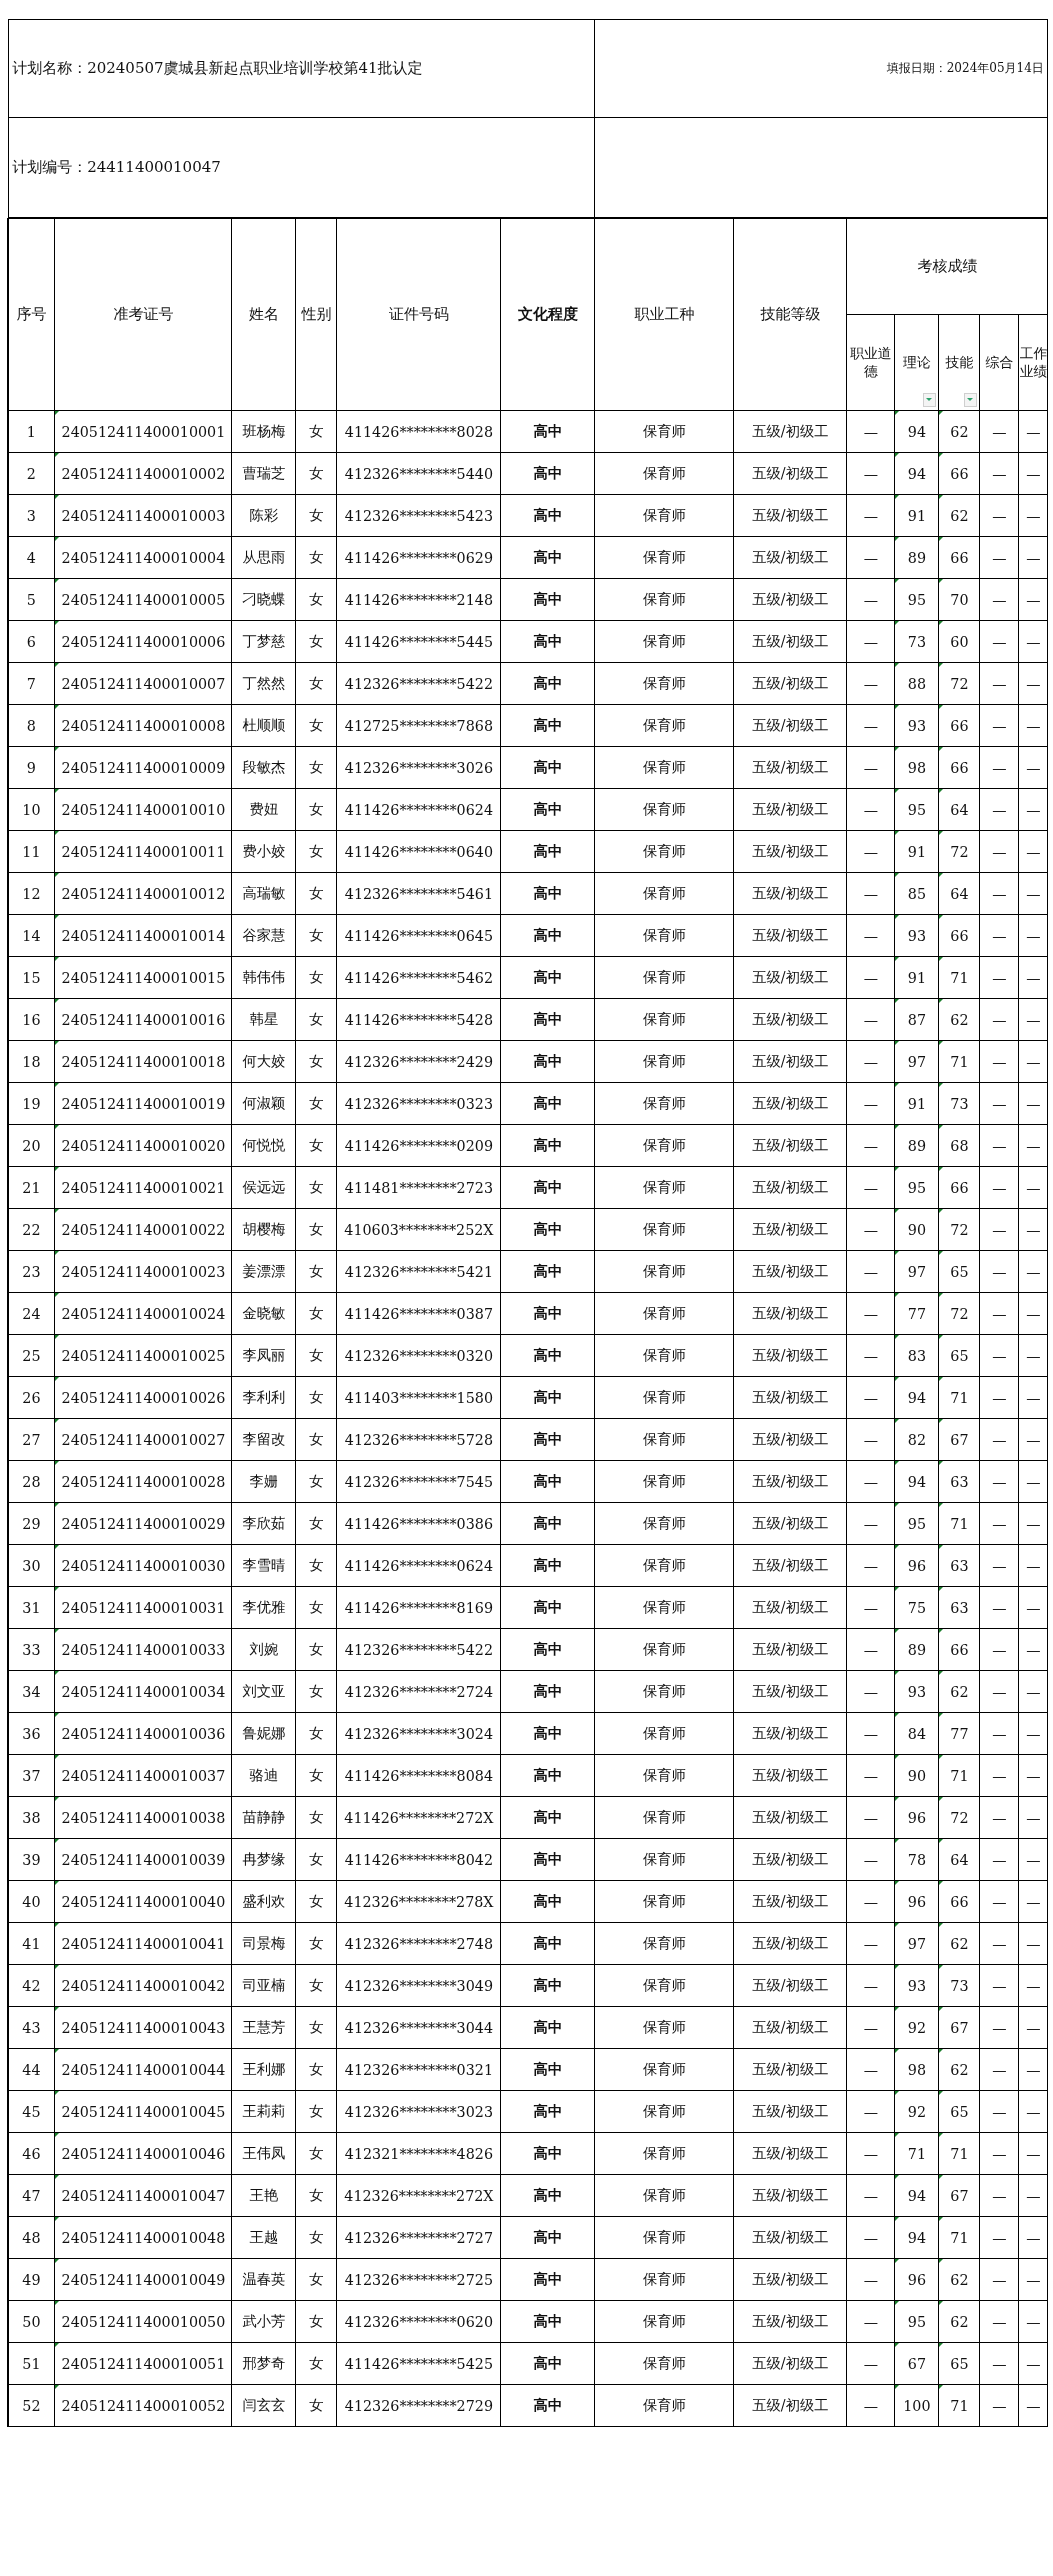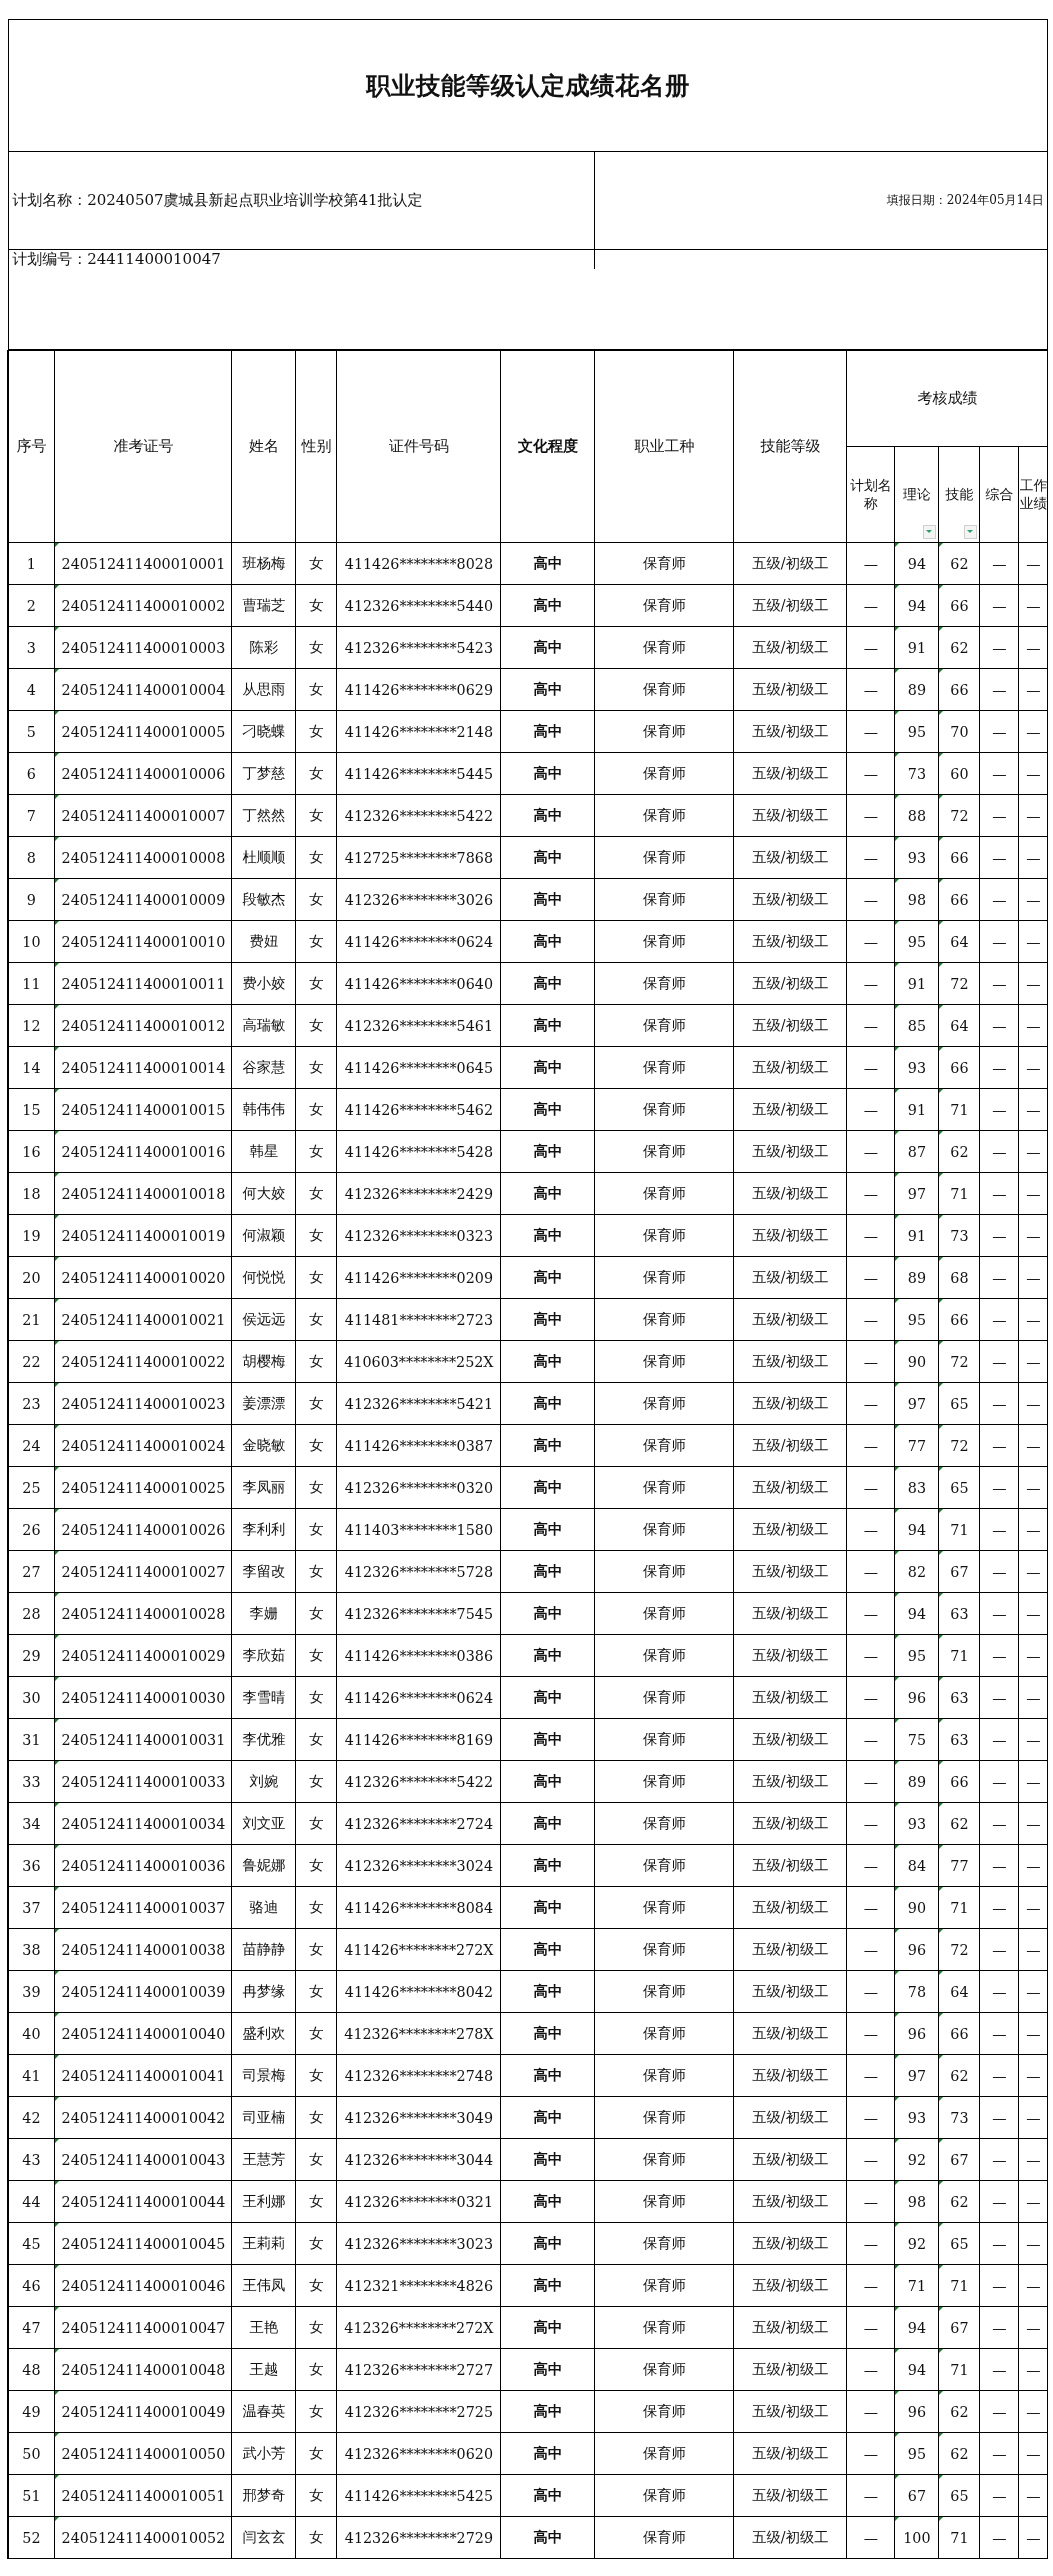--- a/index.html
+++ b/index.html
@@ -1,20 +1,20 @@
 <!DOCTYPE html>
 <html style="font-size:8.5px"><head>
 <meta charset="utf-8">
 <style>
   html, body { margin: 0; padding: 0; background: #ffffff; }
   body { width: 1053px; height: 2576px; position: relative; font-family: "DejaVu Serif", "Liberation Serif", serif; color: #111; }
   .sheet { position: absolute; left: 8px; top: 19px; width: 1040px; border: 1.6px solid #000; border-bottom: none; box-sizing: border-box; }
   .title { height: 131px; border-bottom: 1.6px solid #000; display: flex; align-items: center; justify-content: center; font-size: 24.4px; font-weight: bold; font-family: "DejaVu Sans", "Liberation Sans", sans-serif; letter-spacing: 0.5px; }
   .info-row { display: flex; height: 97px; border-bottom: 1.6px solid #000; justify-content: space-between; }
-  .info-row.second { height: 99px; flex-direction: column; }
+  .info-row.second { height: 99px; }
   .info-left { width: 586px; border-right: 1.1px solid #000; display: flex; align-items: center; padding-left: 3.2px; font-size: 15px; box-sizing: border-box; }
   .info-right { flex: 1; display: flex; align-items: center; justify-content: flex-end; padding-right: 3.2px; font-size: 12px; }
   table { border-collapse: collapse; width: 1040px; table-layout: fixed; margin-left: -1.6px; }
   th, td { border: 0.5px solid #000; text-align: center; vertical-align: middle; padding: 0; font-weight: normal; overflow: hidden; white-space: nowrap; }
   thead th { font-size: 15px; }
   thead tr.h1 th { height: 95px; }
   thead tr.h2 th { height: 95px; font-size: 13.8px; line-height: 1.25; white-space: normal; }
   th.group { height: 95px; border-bottom: 1.6px solid #000; }
   tbody td { height: 41px; font-size: 14.3px; }
   tbody tr { border-bottom: 1.6px solid #000; }
@@ -24,21 +24,20 @@
   td.mark::before { content: ""; position: absolute; left: 0; top: 0; width: 0; height: 0; border-top: 4.8px solid #1b7f2c; border-right: 4.8px solid transparent; }
   .dd { position: relative; }
   .dd-btn { position: absolute; right: 2.1px; bottom: 3.2px; width: 13.8px; height: 13.8px; border: 0.5px solid #cfcfcf; background: #f4f4f4; box-sizing: border-box; display: flex; align-items: center; justify-content: center; }
   .dd-btn::after { content: ""; width: 0; height: 0; border-left: 3.2px solid transparent; border-right: 3.2px solid transparent; border-top: 3.7px solid #2aa06a; }
   .thick-right { border-right: 1.1px solid #000; font-weight: bold; }
 </style>
 </head>
 <body>
 
 <div class="sheet">
-  <div class="title">职业技能等级认定成绩花名册</div>
 
   <div class="info-row">
     <div class="info-left">计划名称：20240507虞城县新起点职业培训学校第41批认定</div>
     <div class="info-right">填报日期：2024年05月14日</div>
   </div>
   <div class="info-row second">
     <div class="info-left">计划编号：24411400010047</div>
   </div>
 
   <table>
@@ -63,21 +62,21 @@
         <th rowspan="2" class="tall">准考证号</th>
         <th rowspan="2" class="tall">姓名</th>
         <th rowspan="2" class="tall">性别</th>
         <th rowspan="2" class="tall">证件号码</th>
         <th rowspan="2" class="tall thick-right">文化程度</th>
         <th rowspan="2" class="tall">职业工种</th>
         <th rowspan="2" class="tall">技能等级</th>
         <th colspan="5" class="group">考核成绩</th>
       </tr>
       <tr class="h2">
-        <th>计划名称</th>
+        <th>职业道德</th>
         <th class="dd"><span>理论</span><span class="dd-btn"></span></th>
         <th class="dd"><span>技能</span><span class="dd-btn"></span></th>
         <th>综合</th>
         <th>工作业绩</th>
       </tr>
     </thead>
     <tbody id="rows-body">
         <tr>
     <td>1</td>
     <td class="mark">240512411400010001</td>

